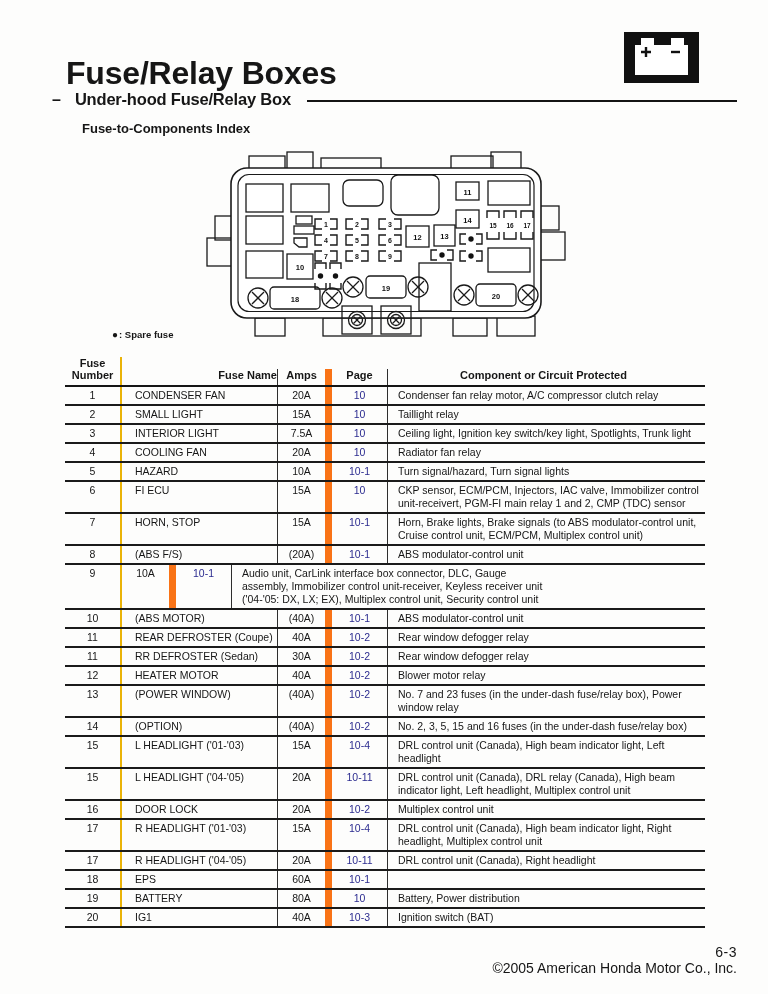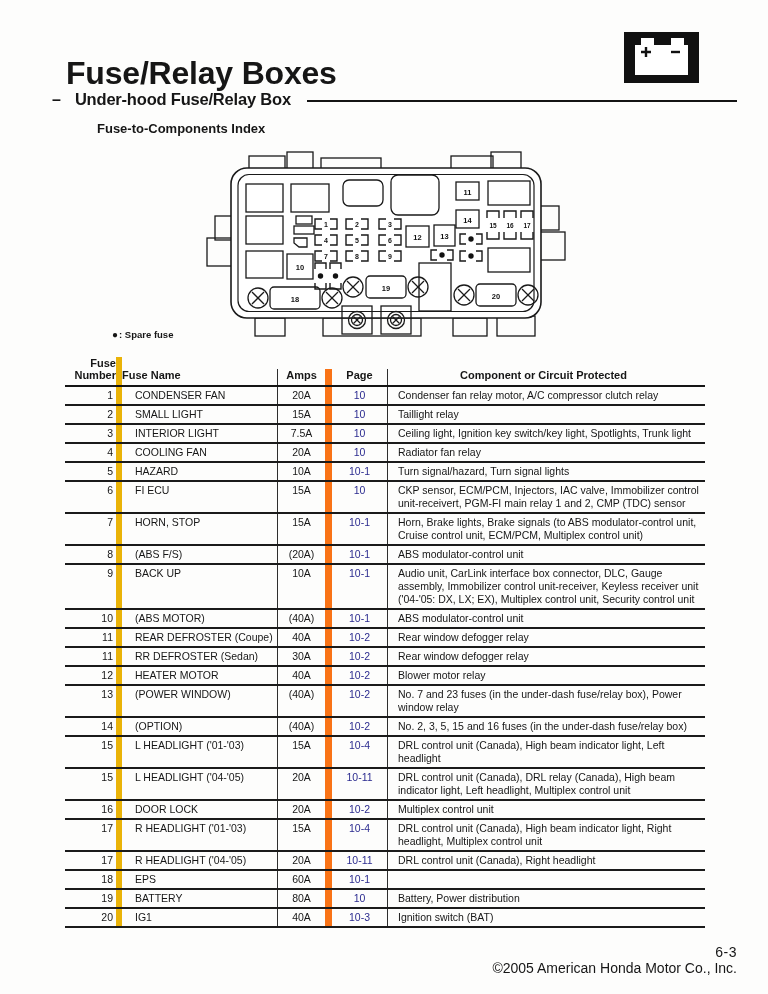--- a/index.html
+++ b/index.html
@@ -9,35 +9,35 @@
     font-family:"Liberation Sans","DejaVu Sans",sans-serif;
     -webkit-font-smoothing:antialiased;
   }
   .abs{position:absolute;}
   
   #title{left:66px;top:55px;font-size:32px;font-weight:bold;letter-spacing:-0.2px;}
   #subtitle-row{left:52px;top:90px;width:685px;display:flex;align-items:center;}
   #subtitle-dash{font-size:16px;font-weight:bold;margin-right:14px;}
   #subtitle-text{font-size:16.5px;font-weight:bold;letter-spacing:-0.2px;white-space:nowrap;}
   #subtitle-rule{flex:1;height:2px;background:#141414;margin-left:16px;margin-top:2px;}
-  #section-heading{left:82px;top:121px;font-size:13px;font-weight:bold;margin-left:15px;}
+  #section-heading{left:82px;top:121px;font-size:13px;font-weight:bold;}
   
   #battery{left:624px;top:32px;width:75px;height:51px;}
   
   #diagram{left:203px;top:148px;}
   #legend{left:112px;top:329px;font-size:9.5px;font-weight:bold;display:flex;align-items:center;}
   #legend .bullet{font-size:10px;margin-right:1px;}
   
   #fuse-table{left:65px;top:347px;width:640px;}
   .thead{display:flex;align-items:flex-end;height:38px;border-bottom:2px solid #151515;}
   .th{font-size:11px;font-weight:bold;text-align:center;padding-bottom:4px;box-sizing:border-box;}
   .th.pre{white-space:pre-line;line-height:12px;}
   .tr{display:flex;border-bottom:2px solid #1b1b1b;align-items:stretch;}
   .td{font-size:10.5px;line-height:13px;padding:2px 3px;box-sizing:border-box;min-height:17px;}
-  .c-num{width:57px;text-align:right;border-right:6px solid #eab308;}
+  .c-num{width:57px;text-align:center;border-right:2px solid #eab308;}
   .c-name{width:156px;padding-left:13px;border-right:1px solid #2e2e2e;}
   .c-amps{width:54px;text-align:center;border-right:7px solid #f97316;}
   .c-page{width:56px;text-align:center;border-right:1px solid #2e2e2e;color:#2b2b8f;}
   .c-comp{width:317px;padding-left:10px;padding-right:6px;}
   
   #copyright{right:31px;top:960px;font-size:14px;}
   #page-number{right:31px;top:944px;font-size:14px;font-weight:normal;letter-spacing:0.5px;}
   
   svg .ln{stroke:#1a1a1a;fill:none;}
   svg text{font-family:"Liberation Sans","DejaVu Sans",sans-serif;font-weight:bold;fill:#111;}
@@ -224,21 +224,21 @@
 
 <div class="abs" id="legend">
   <span class="bullet">●</span>
   <span>: Spare fuse</span>
 </div>
 
 <div class="abs" id="fuse-table">
   <div class="thead">
     <div class="th pre c-num">Fuse
 Number</div>
-    <div class="th c-name" style="text-align:left;padding-left:0;">Fuse Name</div>
+    <div class="th c-name" style="text-align:right;padding-left:0;">Fuse Name</div>
     <div class="th c-amps">Amps</div>
     <div class="th c-page" style="color:#161616;">Page</div>
     <div class="th c-comp" style="text-align:center;padding-left:0;">Component or Circuit Protected</div>
   </div>
   <div>
   <div class="tr">
     <div class="td c-num">1</div>
     <div class="td c-name">CONDENSER FAN</div>
     <div class="td c-amps">20A</div>
     <div class="td c-page">10</div>
@@ -296,21 +296,20 @@
   <div class="tr">
     <div class="td c-num">8</div>
     <div class="td c-name">(ABS F/S)</div>
     <div class="td c-amps">(20A)</div>
     <div class="td c-page">10-1</div>
     <div class="td c-comp">ABS modulator-control unit</div>
   </div>
 
   <div class="tr">
     <div class="td c-num">9</div>
-    <div class="td c-name">BACK UP</div>
     <div class="td c-amps">10A</div>
     <div class="td c-page">10-1</div>
     <div class="td c-comp">Audio unit, CarLink interface box connector, DLC, Gauge assembly, Immobilizer control unit-receiver, Keyless receiver unit ('04-'05: DX, LX; EX), Multiplex control unit, Security control unit</div>
   </div>
 
   <div class="tr">
     <div class="td c-num">10</div>
     <div class="td c-name">(ABS MOTOR)</div>
     <div class="td c-amps">(40A)</div>
     <div class="td c-page">10-1</div>

